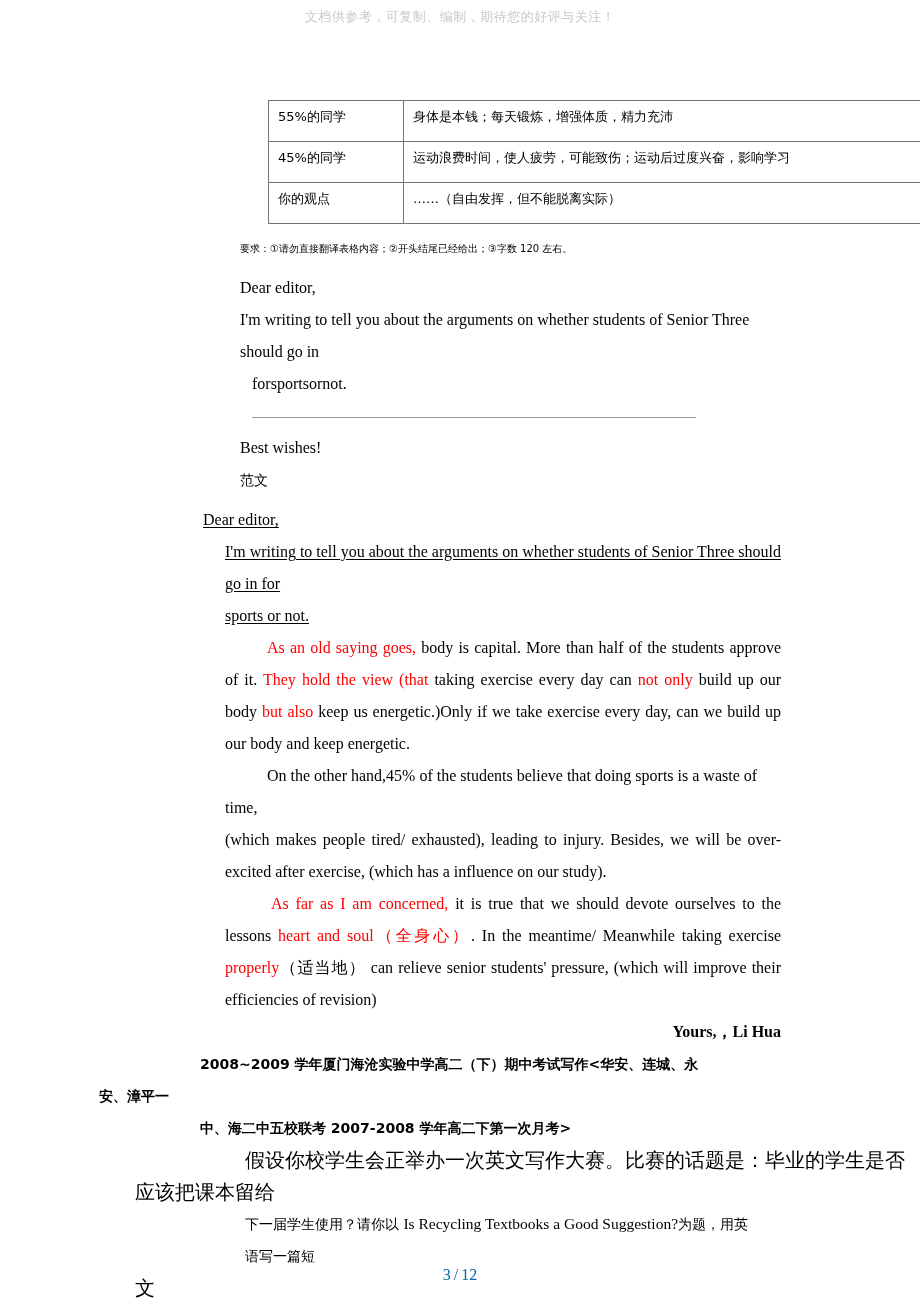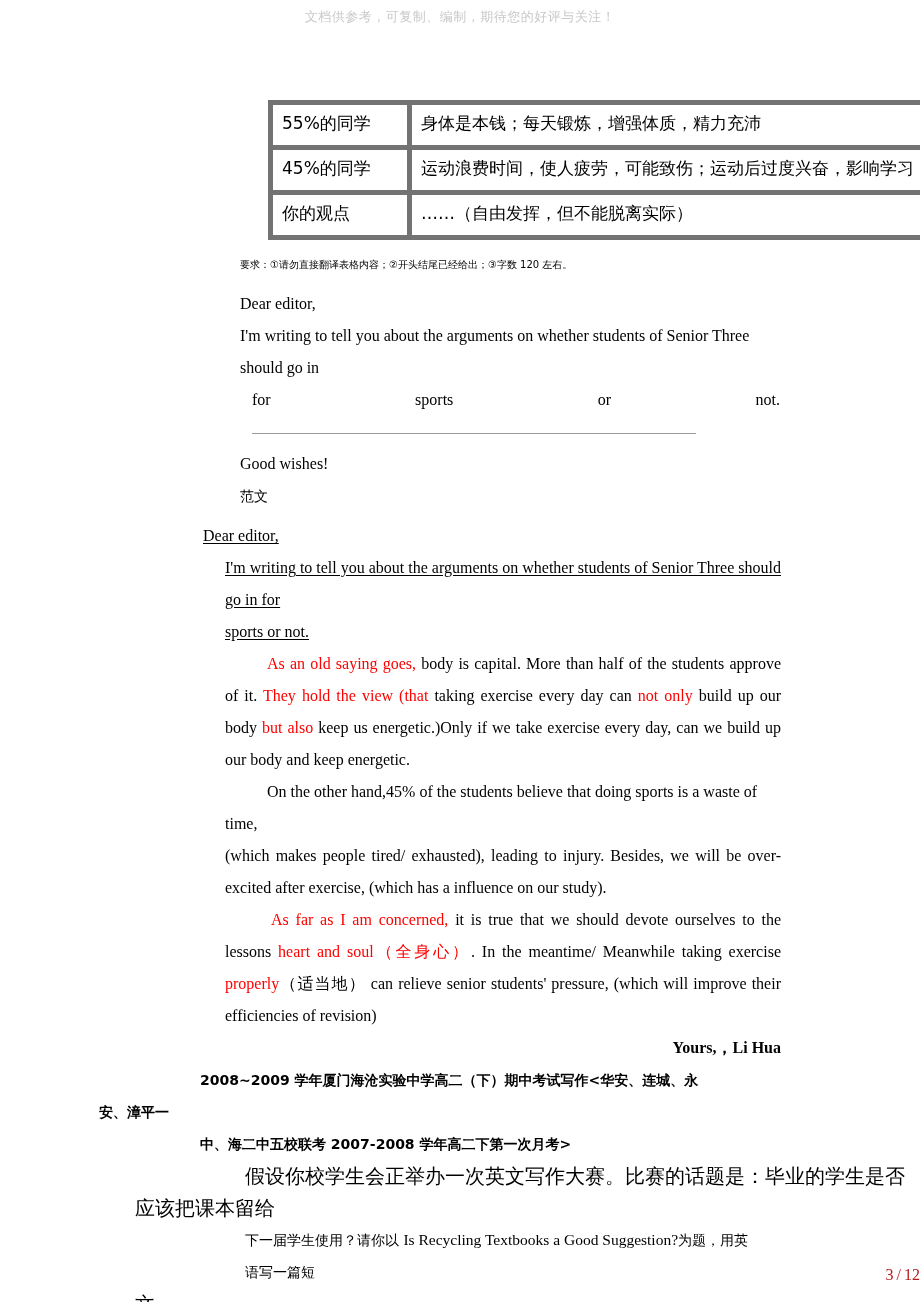--- a/index.html
+++ b/index.html
@@ -48,25 +48,25 @@
   .tbl-wrap {
     margin-left: 268px;
     width: 642px;
   }
   table.info-table {
     border-collapse: collapse;
     width: 642px;
     table-layout: fixed;
   }
   table.info-table td {
-    border: 5px solid #737373;
+    border: 1px solid #737373;
     padding: 6px 8px 2px 9px;
     vertical-align: top;
     font-family: "DejaVu Sans", "Liberation Sans", sans-serif;
-    font-size: 17px;
+    font-size: 13px;
     line-height: 1.5;
     height: 32px;
   }
   table.info-table td.c1 { width: 117px; }
   table.info-table td.c2 { width: 525px; }
 
   
   .p {
     margin: 0;
     font-size: 15.5px;
@@ -91,21 +91,21 @@
     white-space: nowrap;
   }
 
   .sp-8  { height: 8px; }
 
   
   .justify-line {
     margin-left: 252px;
     width: 528px;
     display: flex;
-    justify-content: space-between;
+    justify-content: flex-start;
     font-family: "Liberation Serif", "DejaVu Serif", serif;
     font-size: 16px;
     line-height: 32px;
   }
 
   
   .blank-rule {
     margin-left: 252px;
     width: 444px;
     border-bottom: 1px solid #9a9a9a;
@@ -192,24 +192,24 @@
     font-family: "Liberation Serif", "DejaVu Serif", serif;
     font-size: 15.5px;
   }
 
   
   .footer {
     position: absolute;
     bottom: 18px;
     left: 0;
     width: 920px;
-    text-align: right;
-    font-family: "Liberation Serif", "DejaVu Serif", serif;
-    font-size: 16px;
-    color: #b91c1c;
+    text-align: center;
+    font-family: "Liberation Serif", "DejaVu Serif", serif;
+    font-size: 16px;
+    color: #0369a1;
   }
   .footer .pg-sep { padding: 0 3px; }
 </style>
 </head>
 <body>
 
 <div class="page">
 
   <div class="doc-header">文档供参考，可复制、编制，期待您的好评与关注！</div>
 
@@ -243,21 +243,21 @@
 
     <div class="justify-line">
       <span>for</span>
       <span>sports</span>
       <span>or</span>
       <span>not.</span>
     </div>
 
     <div class="blank-rule"></div>
 
-    <div class="p en m-left-240">Good wishes!</div>
+    <div class="p en m-left-240">Best wishes!</div>
     <div class="p cn m-left-240">范文</div>
 
     <div class="sp-8"></div>
 
     <div class="model-open-first">
       <span class="ul">Dear editor,</span>
     </div>
 
     <div class="model-open">
       <span class="ul">I'm writing to tell you about the arguments on whether students of Senior Three should go in for</span>

